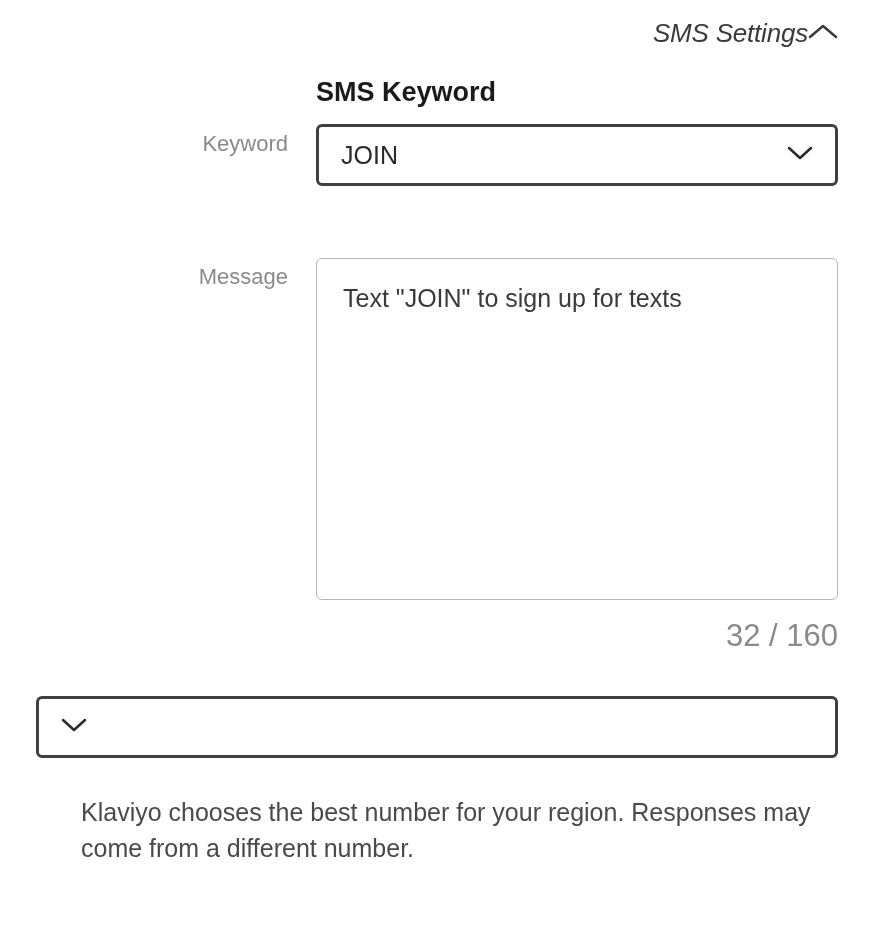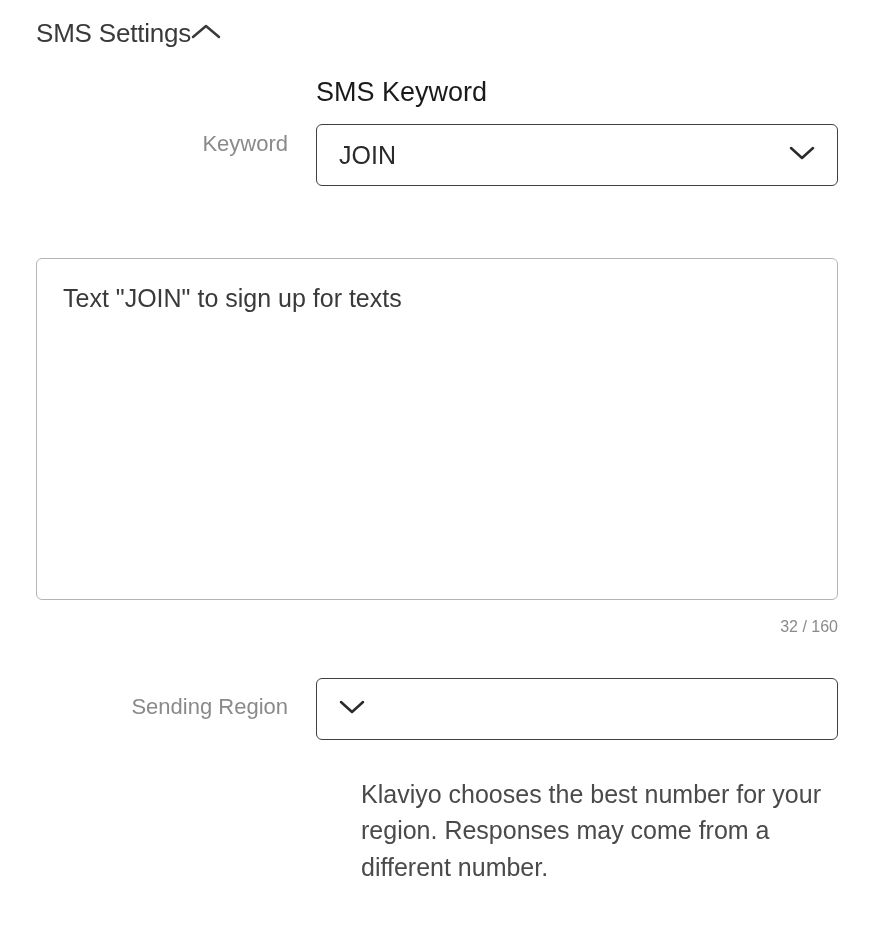--- a/index.html
+++ b/index.html
@@ -10,23 +10,24 @@
     body {
       font-family: -apple-system, BlinkMacSystemFont, "Segoe UI", Helvetica, Arial, sans-serif;
       background: #fff;
       width: 874px;
       height: 952px;
       padding: 0;
       color: #1a1a1a;
     }
     .section-header {
       display: flex;
-      justify-content: flex-start;
+      justify-content: flex-end;
       align-items: center;
       padding: 18px 36px 18px 36px;
+      font-style: italic;
     }
     .section-title {
       font-size: 26px;
       font-weight: 400;
       color: #3a3a3a;
       letter-spacing: -0.2px;
     }
     .chevron {
       color: #3a3a3a;
     }
@@ -46,27 +47,27 @@
       padding-top: 54px;
       font-size: 22px;
       color: #8a8a8a;
       font-weight: 400;
     }
     .field-input-col {
       flex: 1;
     }
     .input-title {
       font-size: 27px;
-      font-weight: 400;
+      font-weight: 700;
       color: #1a1a1a;
       margin-bottom: 16px;
     }
     .select-box {
       position: relative;
-      border: 1px solid #404040;
+      border: 3px solid #404040;
       border-radius: 6px;
       height: 62px;
       display: flex;
       align-items: center;
       padding: 0 22px;
       cursor: pointer;
       background: #fff;
     }
     .select-value {
       font-size: 25px;
@@ -86,21 +87,21 @@
       color: #3a3a3a;
       font-family: inherit;
       resize: none;
       width: 100%;
       background: #fff;
       line-height: 1.4;
     }
     .char-count {
       text-align: right;
       margin-top: 14px;
-      font-size: 16px;
+      font-size: 31px;
       color: #8a8a8a;
     }
     .helper-text {
       margin-top: 36px;
       font-size: 25px;
       color: #4a4a4a;
       line-height: 1.45;
       margin-left: 45px;
     }
     
@@ -133,28 +134,28 @@
         <span class="select-chevron">
           <svg width="26" height="16" viewBox="0 0 26 16" fill="none" stroke="currentColor" stroke-width="2.5" stroke-linecap="round" stroke-linejoin="round">
             <polyline points="2,3 13,13 24,3"></polyline>
           </svg>
         </span>
       </div>
     </div>
   </div>
 
   <div class="field-row row-message">
+    <div class="field-label-col">Message</div>
     <div class="field-input-col">
       <textarea class="textarea-box" style="">Text "JOIN" to sign up for texts</textarea>
       <div class="char-count">32 / 160</div>
     </div>
   </div>
 
   <div class="field-row row-region">
-    <div class="field-label-col">Sending Region</div>
     <div class="field-input-col">
       <div class="select-box" tabindex="0">
         <span class="select-chevron">
           <svg width="26" height="16" viewBox="0 0 26 16" fill="none" stroke="currentColor" stroke-width="2.5" stroke-linecap="round" stroke-linejoin="round">
             <polyline points="2,3 13,13 24,3"></polyline>
           </svg>
         </span>
       </div>
       <div class="helper-text">Klaviyo chooses the best number for your region. Responses may come from a different number.</div>
     </div>

